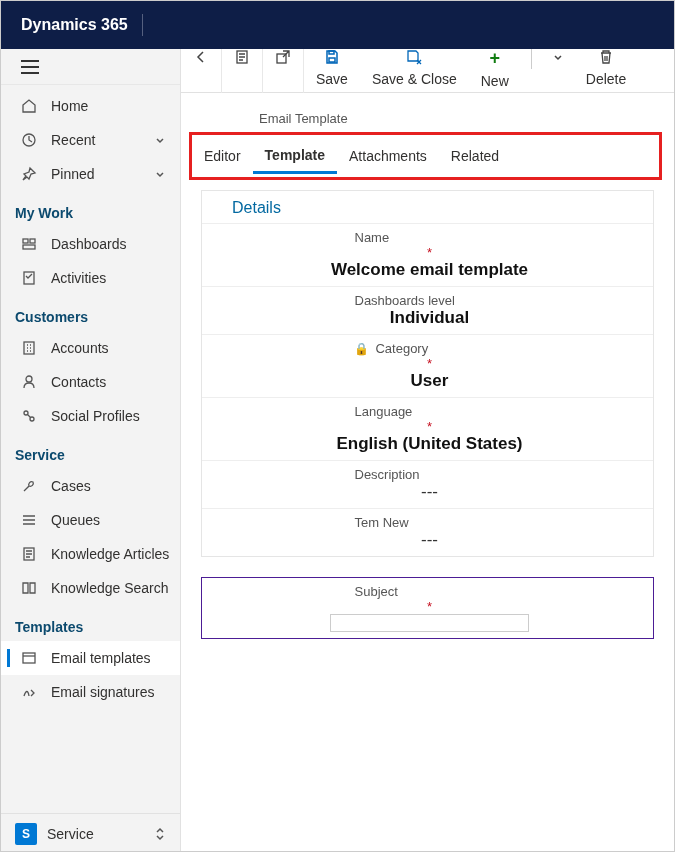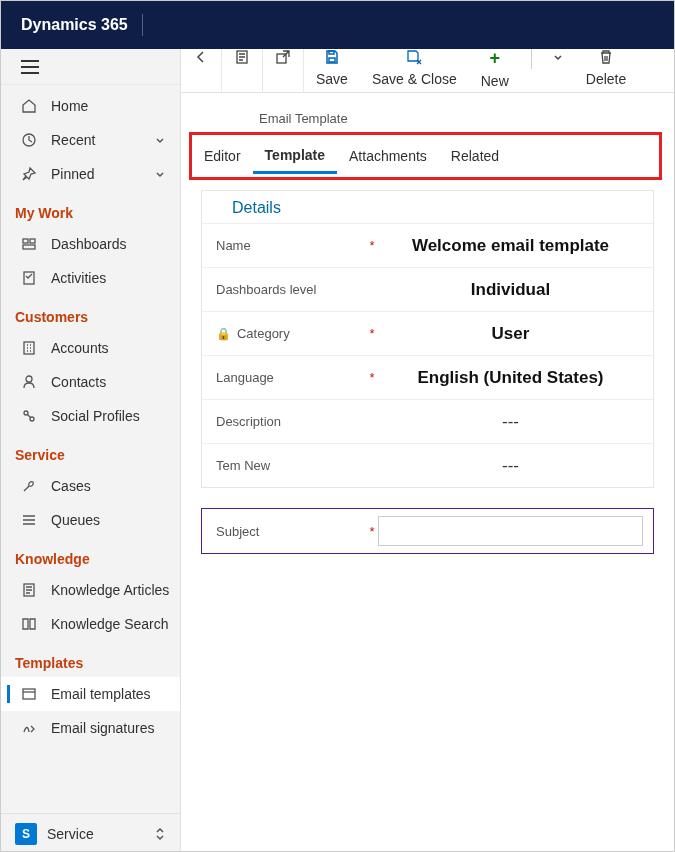--- a/index.html
+++ b/index.html
@@ -8,41 +8,41 @@
   .topbar .divider { width:1px; height:22px; background:#55607f; margin-left:14px; }
   .below-top { display:flex; height: calc(852px - 48px); }
   .sidebar { width: 180px; background:#f3f3f3; border-right:1px solid #e1e1e1; display:flex; flex-direction:column; position:relative;}
   .sidebar-inner { flex:1; overflow:auto; padding-top:4px;}
   .hamburger-row { height:36px; display:flex; align-items:center; padding-left:20px; border-bottom:1px solid #e7e7e7;}
   .ham { width:18px; height:14px; display:flex; flex-direction:column; justify-content:space-between;}
   .ham span{height:2px;background:#333;width:100%;}
   .sb-item { display:flex; align-items:center; height:34px; padding-left:20px; font-size:14px; color:#323130; cursor:pointer; position:relative;}
   .sb-item .ic { width:16px; height:16px; margin-right:14px; display:flex; align-items:center; justify-content:center; color:#555;}
   .sb-item .chev { position:absolute; right:14px; color:#555;}
-  .sb-section { font-weight:600; font-size:14px; padding:14px 0 6px 14px; color:#c2410c;}
+  .sb-section { font-weight:600; font-size:14px; padding:14px 0 6px 14px; color:#0c4a6e;}
   .sb-item.active { background:#fff;}
   .sb-item.active::before { content:""; position:absolute; left:6px; top:8px; bottom:8px; width:3px; background:#0078d4;}
   .area-switch { height:40px; border-top:1px solid #e1e1e1; display:flex; align-items:center; padding:0 14px;}
   .area-switch .sq { width:22px; height:22px; background:#0078d4; color:#fff; font-weight:600; font-size:12px; display:flex; align-items:center; justify-content:center; margin-right:10px; border-radius:2px;}
   .area-switch .ud { margin-left:auto; color:#555;}
   .main { flex:1; display:flex; flex-direction:column;}
   .cmdbar { height:44px; border-bottom:1px solid #e1e1e1; display:flex; align-items:center;}
   .cmd { height:44px; display:flex; align-items:center; padding:0 12px; border-right:1px solid #e8e8e8; cursor:pointer; font-size:14px; gap:6px;flex-direction:column;}
   .cmd.noborder{border-right:none;}
   .cmd .ic{width:16px;height:16px;display:flex;align-items:center;justify-content:center;color:#444;}
   .cmd.green .plus{color:#107c10;font-weight:600;font-size:18px;line-height:1;}
   .cmd .sep{width:1px;height:20px;background:#ccc;margin:0 4px;}
   .content { flex:1; overflow:auto; padding:18px 0 5px 0;}
   .rec-header { padding-left:78px; font-size:13px; color:#555; margin-bottom:6px;}
   .tabs-wrap { border:3px solid #e62020; margin:0 12px 10px 8px; padding:4px 10px 4px 0; display:flex; align-items:center; height:48px;}
   .tab { padding:8px 12px; font-size:14px; cursor:pointer; color:#323130;}
   .tab.active { font-weight:600; border-bottom:3px solid #0078d4;}
   .section-title { font-size:16px; padding:8px 0 6px 30px; color:#0369a1;}
   .form-area { margin:0 20px 0 20px; border:1px solid #e5e5e5;}
-  .row { display:flex; align-items:center; min-height:44px; border-top:1px solid #eee; padding:6px 10px 6px 14px;}
+  .row { display:flex; align-items:center; min-height:44px; border-top:1px solid #eee; padding:6px 10px 6px 14px;flex-direction:column;}
   .row:first-child{border-top:none;}
   .row .lab { width:150px; font-size:13px; color:#555; display:flex; align-items:center; gap:6px;}
   .row .lab .lock{color:#888;font-size:12px;}
   .row .req { color:#c50f1f; width:12px; text-align:center; font-size:13px;}
   .row .val { flex:1; font-size:17px; color:#111; font-weight:600;text-align:center;}
   .row .val.light{font-weight:400;color:#333;}
   .sub-area { margin:20px 20px 0 20px; border:1px solid #4c1d95;}
   .sub-area .row .inp { flex:1; border:1px solid #ccc; height:30px; padding:0 8px; font-size:14px;}
   svg{display:block;}
 </style>
@@ -163,21 +163,20 @@
       </div>
       <div class="sb-item">
         <span class="ic">
             <svg width="16" height="16" viewBox="0 0 16 16" fill="none" stroke="currentColor" stroke-width="1.3">
               <path d="M2 4h12M2 8h12M2 12h12"></path>
             </svg>
           </span>
         <span>Queues</span>
       </div>
 
-      <div class="sb-section">Knowledge</div>
       <div class="sb-item">
         <span class="ic">
             <svg width="16" height="16" viewBox="0 0 16 16" fill="none" stroke="currentColor" stroke-width="1.3">
               <rect x="3" y="2" width="10" height="12"></rect>
               <path d="M5 5h6M5 8h6M5 11h4"></path>
             </svg>
           </span>
         <span>Knowledge Articles</span>
       </div>
       <div class="sb-item">

